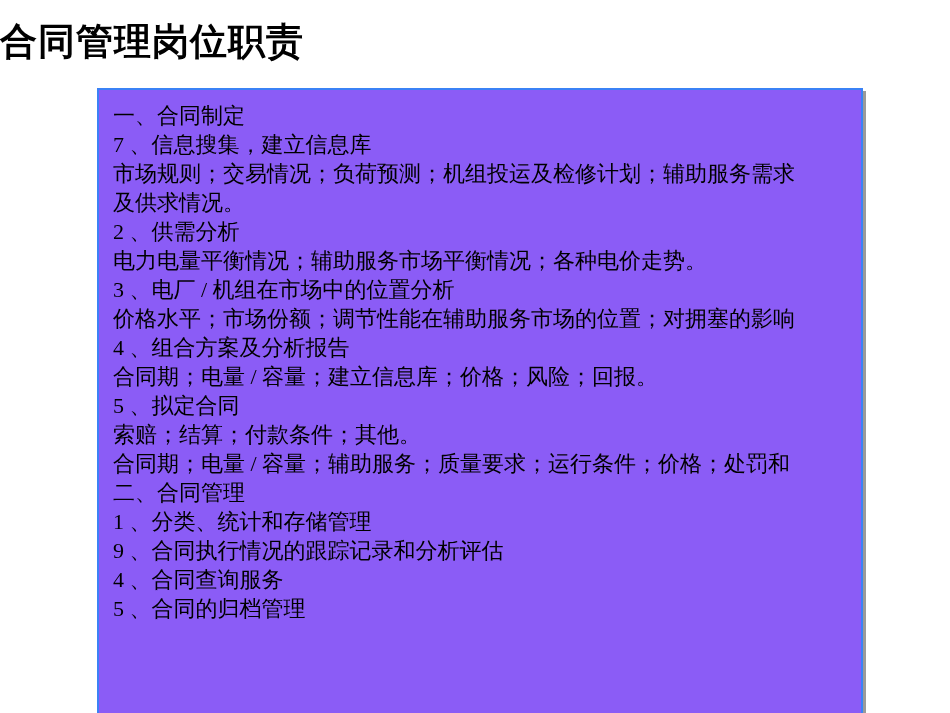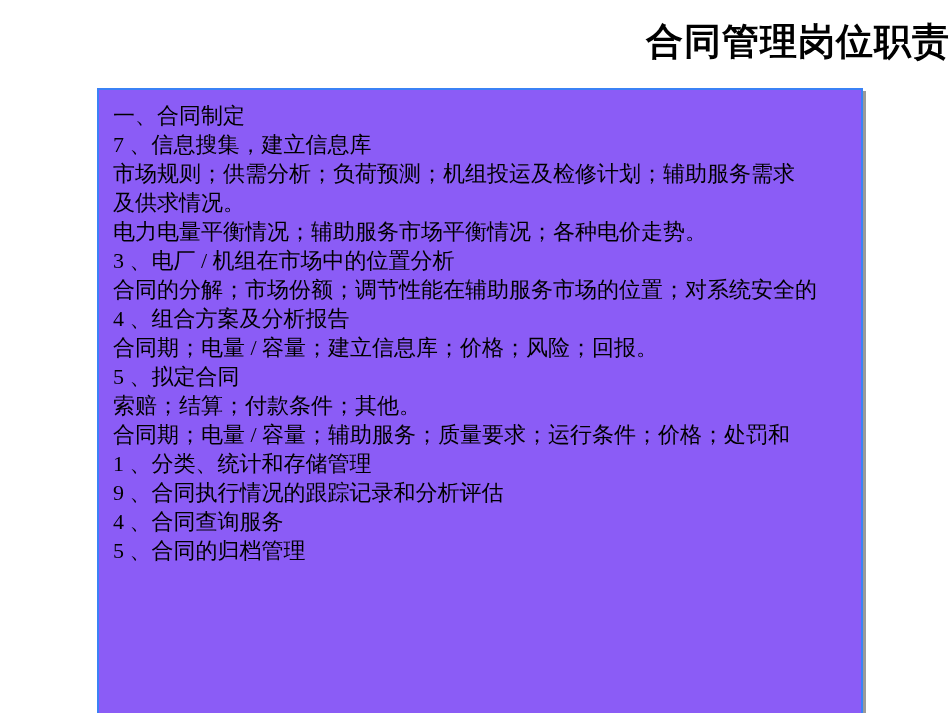--- a/index.html
+++ b/index.html
@@ -13,21 +13,21 @@
     position: relative;
     overflow: hidden;
     font-family: "Liberation Serif", "DejaVu Serif", serif;
     color: #000000;
   }
   .slide-title {
     position: absolute;
     top: 22px;
     left: 0;
     width: 950px;
-    text-align: right;
+    text-align: left;
     font-size: 37px;
     line-height: 40px;
     font-weight: bold;
     letter-spacing: 1px;
     margin: 0;
     color: #000000;
   }
   .content-box {
     position: absolute;
     left: 97px;
@@ -49,28 +49,30 @@
 </style>
 </head>
 <body>
 
 <h1 class="slide-title">合同管理岗位职责</h1>
 
 <div class="content-box">
   <div id="lines-container">
       <div class="text-line">一、合同制定</div>
       <div class="text-line">7 、信息搜集，建立信息库</div>
-      <div class="text-line">市场规则；供需分析；负荷预测；机组投运及检修计划；辅助服务需求</div>
+      <div class="text-line">市场规则；交易情况；负荷预测；机组投运及检修计划；辅助服务需求</div>
       <div class="text-line">及供求情况。</div>
+      <div class="text-line">2 、供需分析</div>
       <div class="text-line">电力电量平衡情况；辅助服务市场平衡情况；各种电价走势。</div>
       <div class="text-line">3 、电厂 / 机组在市场中的位置分析</div>
-      <div class="text-line">合同的分解；市场份额；调节性能在辅助服务市场的位置；对系统安全的</div>
+      <div class="text-line">价格水平；市场份额；调节性能在辅助服务市场的位置；对拥塞的影响</div>
       <div class="text-line">4 、组合方案及分析报告</div>
       <div class="text-line">合同期；电量 / 容量；建立信息库；价格；风险；回报。</div>
       <div class="text-line">5 、拟定合同</div>
       <div class="text-line">索赔；结算；付款条件；其他。</div>
       <div class="text-line">合同期；电量 / 容量；辅助服务；质量要求；运行条件；价格；处罚和</div>
+      <div class="text-line">二、合同管理</div>
       <div class="text-line">1 、分类、统计和存储管理</div>
       <div class="text-line">9 、合同执行情况的跟踪记录和分析评估</div>
       <div class="text-line">4 、合同查询服务</div>
       <div class="text-line">5 、合同的归档管理</div>
     </div>
 </div>
 
 </body></html>

